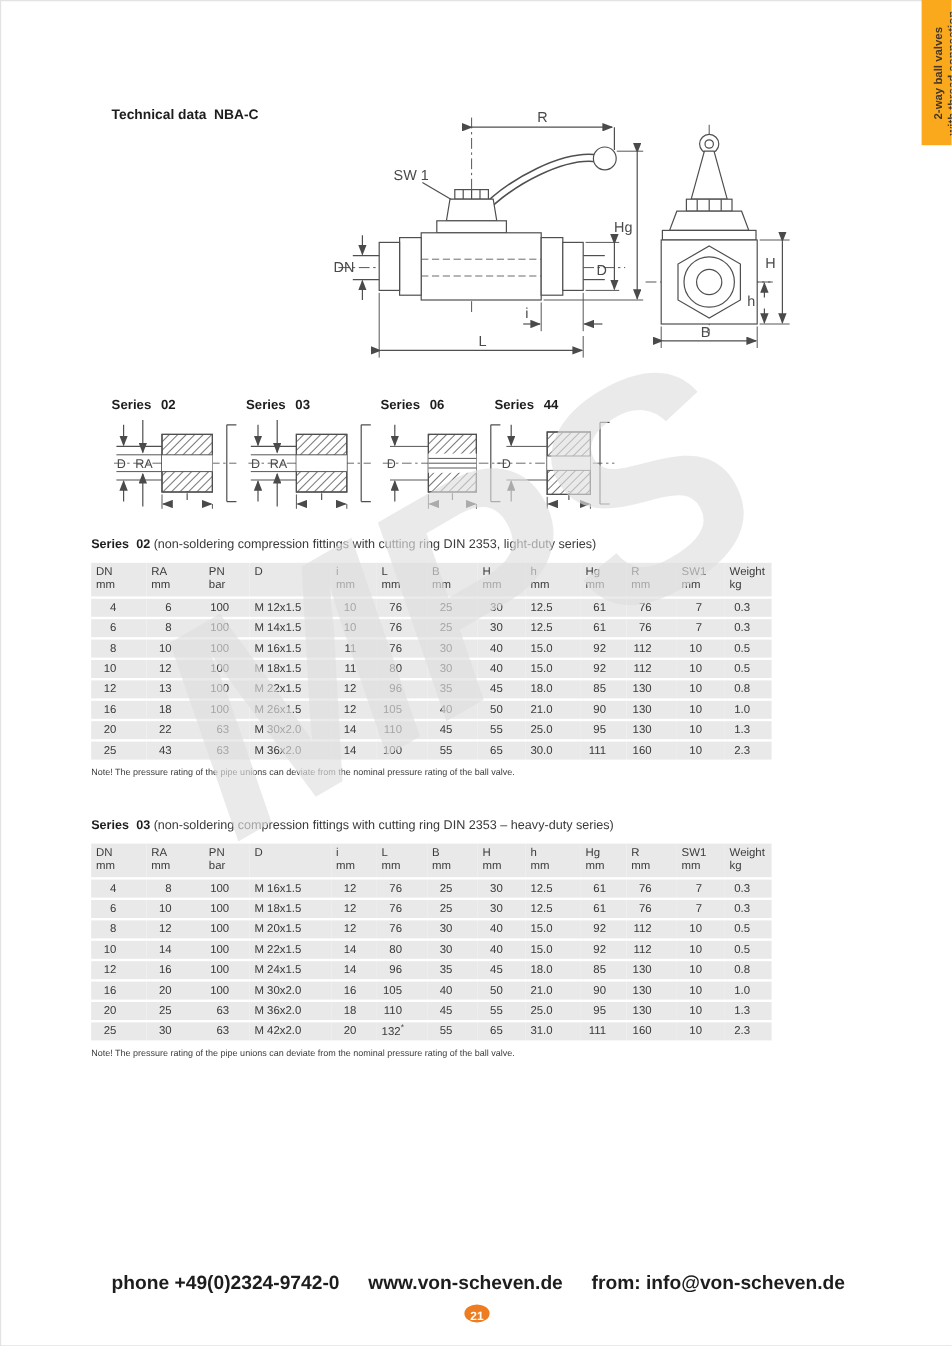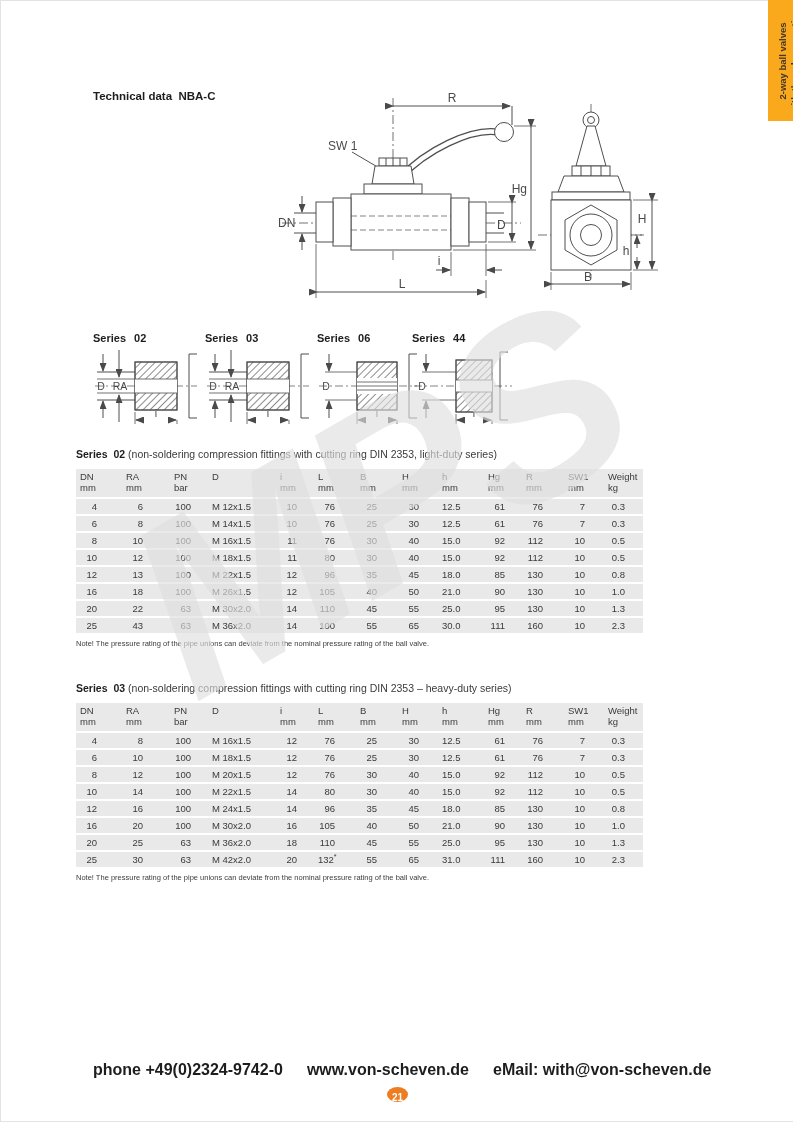--- a/index.html
+++ b/index.html
@@ -707,17 +707,17 @@
     <div class="tbl-notes">
         <div>Note! The pressure rating of the pipe unions can deviate from the nominal pressure rating of the ball valve.</div>
       </div>
   </div>
 
   <div class="watermark">MPS</div>
 
   <div class="footer">
     <span>phone +49(0)2324-9742-0</span>
     <span>www.von-scheven.de</span>
-    <span>eMail: with@von-scheven.de</span>
+    <span>from: info@von-scheven.de</span>
   </div>
   <div class="page-badge">21</div>
 
 </div>
 
 </body></html>

